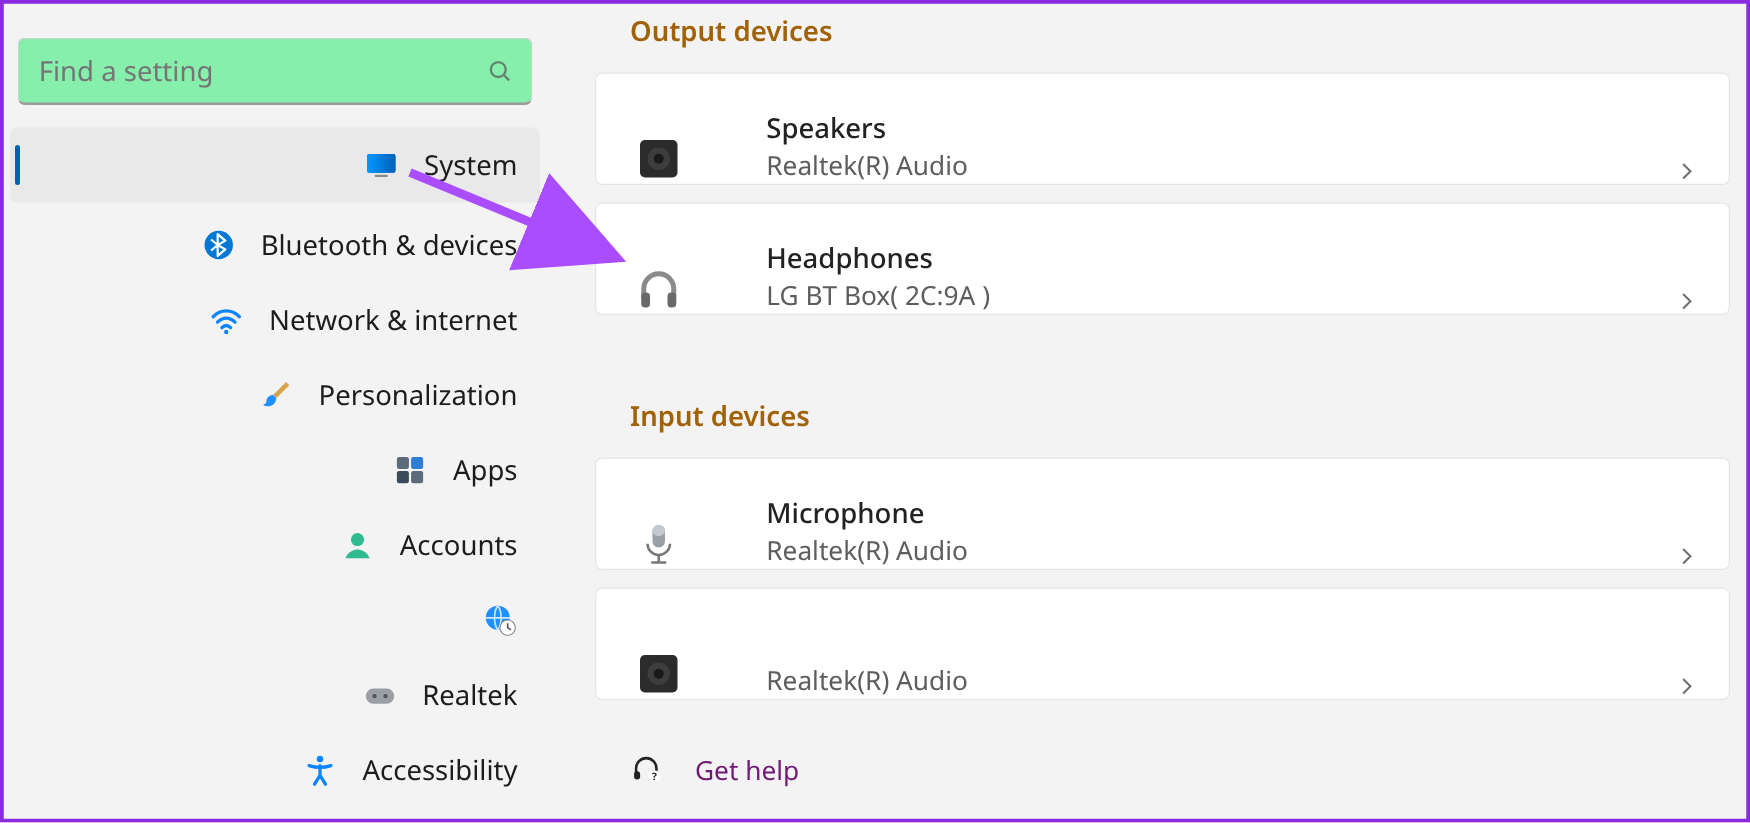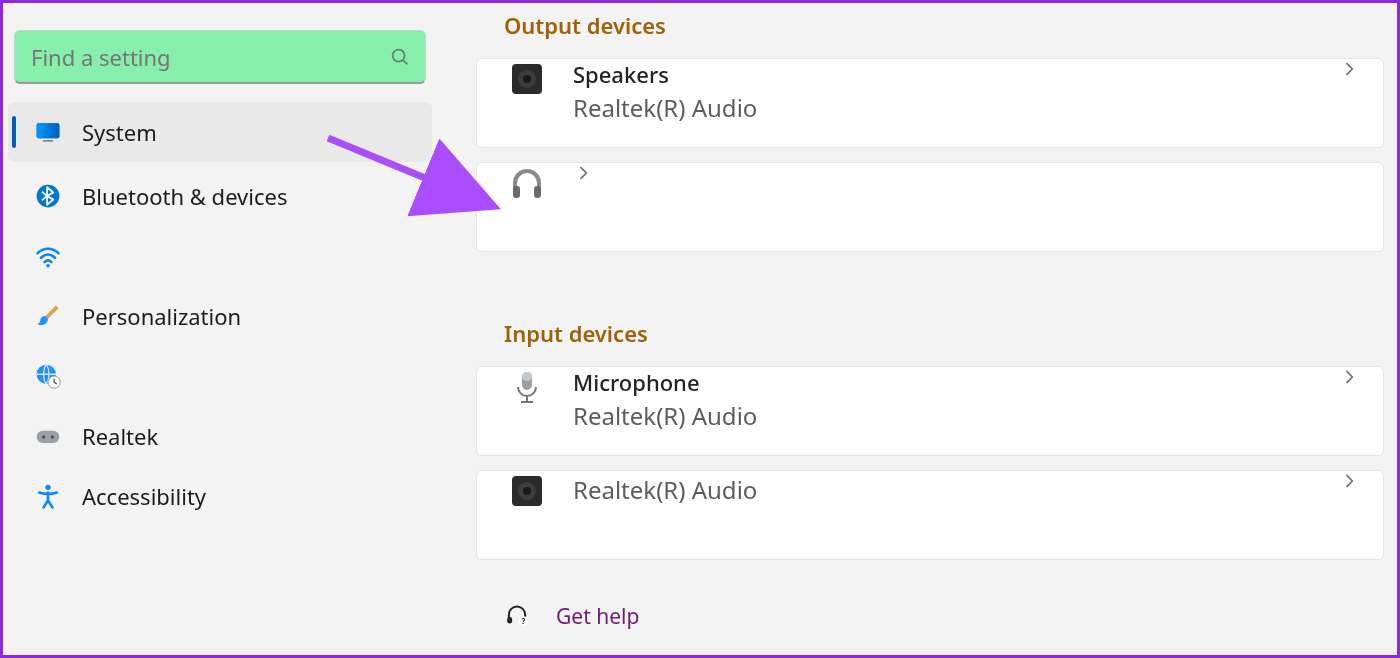--- a/index.html
+++ b/index.html
@@ -55,20 +55,21 @@
   .nav-item{
     height:60px;
     display:flex;align-items:center;
     gap:20px;
     padding:0 18px 0 26px;
     font-size:22px;
     color:var(--ink);
     border-radius:6px;
     margin:0 8px;
     position:relative;
+    justify-content:flex-end;
   }
   .nav-item.selected{
     background:var(--nav-selected);
     margin:0 8px 4px 8px;
   }
   .nav-item.selected::before{
     content:"";
     position:absolute;left:4px;top:14px;bottom:14px;width:4px;
     background:var(--accent);
     border-radius:3px;
@@ -88,28 +89,29 @@
   }
   .section-title{
     font-size:22px;font-weight:600;color:#a16207;
     margin:8px 0 18px 28px;
   }
   .card{
     background:var(--card);
     border:1px solid var(--border);
     border-radius:6px;
     height:90px;
-    display:flex;align-items:flex-start;
+    display:flex;align-items:flex-end;
     padding:0 24px 0 30px;
     margin:0 0 14px 0;
+    gap:40px;
   }
   .card .dicon{width:40px;height:40px;margin-right:26px;display:flex;align-items:center;justify-content:center}
   .card .labels{flex:1}
   .card .t1{font-size:22px;font-weight:500;color:#222}
-  .card .t2{font-size:24px;color:var(--muted);margin-top:2px}
+  .card .t2{font-size:21px;color:var(--muted);margin-top:2px}
   .chev{width:20px;height:20px;opacity:.7}
 
   .section-gap{height:44px;}
 
   .help{
     display:flex;align-items:center;gap:26px;
     margin:40px 0 0 28px;
     font-size:21px;
   }
   .help a{color:#701a75;text-decoration:none}
@@ -168,33 +170,54 @@
 
     <div class="nav-item">
       <span class="nav-ico">
         <svg viewBox="0 0 32 32">
             <path d="M4 13c7-7 17-7 24 0" stroke="#0a84ff" stroke-width="3" fill="none" stroke-linecap="round"></path>
             <path d="M8 18c5-5 11-5 16 0" stroke="#0a84ff" stroke-width="3" fill="none" stroke-linecap="round"></path>
             <path d="M12 23c2.5-2.5 5.5-2.5 8 0" stroke="#0a84ff" stroke-width="3" fill="none" stroke-linecap="round"></path>
             <circle cx="16" cy="27" r="2" fill="#0a84ff"></circle>
           </svg>
       </span>
+      <span>Network &amp; internet</span>
     </div>
 
     <div class="nav-item">
       <span class="nav-ico">
         <svg viewBox="0 0 32 32">
             <path d="M25 4 13 16l3 3L28 7z" fill="#d9a34a"></path>
             <path d="M13 16c-3 0-6 2-6 6 0 2-3 3-3 3 3 2 7 2 10-1 2-2 2-5 2-5z" fill="#1e90ff"></path>
           </svg>
       </span>
       <span>Personalization</span>
     </div>
 
-
+    <div class="nav-item">
+      <span class="nav-ico">
+        <svg viewBox="0 0 32 32">
+            <rect x="4" y="4" width="11" height="11" rx="2" fill="#5b6b7a"></rect>
+            <rect x="17" y="4" width="11" height="11" rx="2" fill="#2e7dd7"></rect>
+            <rect x="4" y="17" width="11" height="11" rx="2" fill="#3a4a5a"></rect>
+            <rect x="17" y="17" width="11" height="11" rx="2" fill="#5b6b7a"></rect>
+          </svg>
+      </span>
+      <span>Apps</span>
+    </div>
+
+    <div class="nav-item">
+      <span class="nav-ico">
+        <svg viewBox="0 0 32 32">
+            <circle cx="16" cy="11" r="6" fill="#2fba8f"></circle>
+            <path d="M5 28c2-6 8-8 11-8s9 2 11 8z" fill="#2fba8f"></path>
+          </svg>
+      </span>
+      <span>Accounts</span>
+    </div>
 
     <div class="nav-item">
       <span class="nav-ico">
         <svg viewBox="0 0 32 32">
             <circle cx="14" cy="14" r="11" fill="#1e90ff"></circle>
             <path d="M3 14h22M14 3c4 5 4 17 0 22M14 3c-4 5-4 17 0 22" stroke="#cfe8ff" stroke-width="1.5" fill="none"></path>
             <circle cx="23" cy="23" r="7" fill="#fff" stroke="#888" stroke-width="1"></circle>
             <path d="M23 19v4l3 2" stroke="#555" stroke-width="1.5" fill="none"></path>
           </svg>
       </span>
@@ -250,20 +273,24 @@
   </div>
 
   <div class="card">
     <span class="dicon">
       <svg viewBox="0 0 40 40">
           <path d="M8 26v-6a12 12 0 0 1 24 0v6" stroke="#8a8a8a" stroke-width="4" fill="none" stroke-linecap="round"></path>
           <rect x="6" y="23" width="7" height="12" rx="3" fill="#6a6a6a"></rect>
           <rect x="27" y="23" width="7" height="12" rx="3" fill="#6a6a6a"></rect>
         </svg>
     </span>
+    <div class="labels">
+      <div class="t1">Headphones</div>
+      <div class="t2">LG BT Box( 2C:9A )</div>
+    </div>
     <span class="chev">
       <svg viewBox="0 0 24 24" fill="none" stroke="#333" stroke-width="2">
           <path d="M9 5l7 7-7 7"></path>
         </svg>
     </span>
   </div>
 
   <div class="section-gap"></div>
 
   <div class="section-title">Input devices</div>

